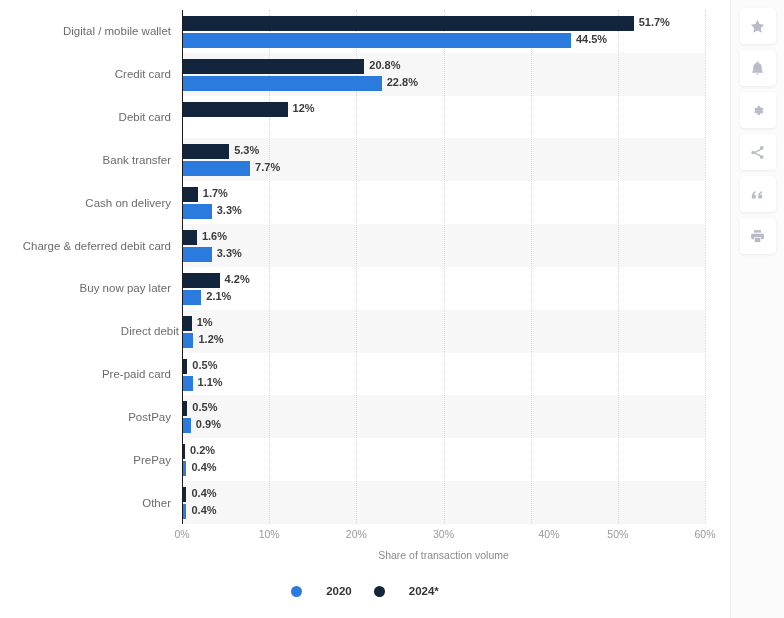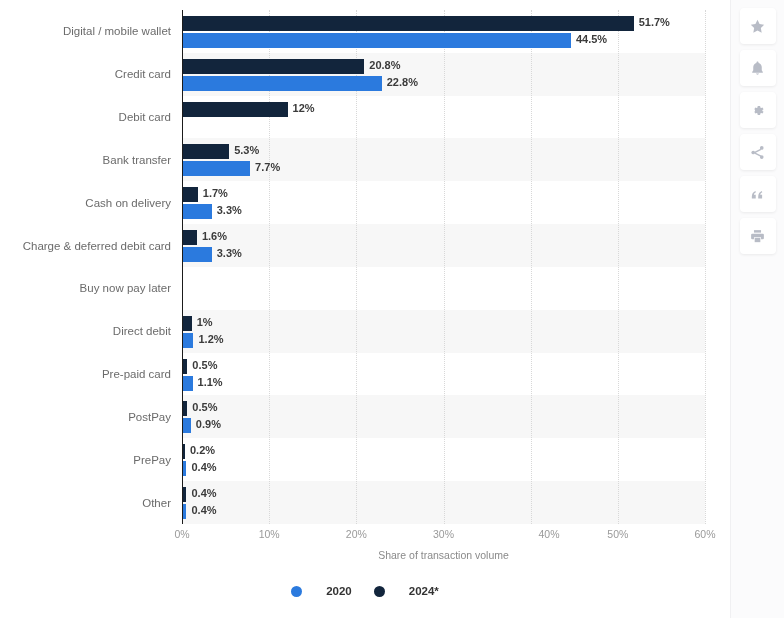--- a/index.html
+++ b/index.html
@@ -289,22 +289,32 @@
             <span class="bar-value">1.6%</span>
           </div>
           <div class="bar-wrap prior">
             <span class="bar" style="width: 28.765px; background: rgb(43, 122, 222);"></span>
             <span class="bar-value">3.3%</span>
           </div>
         </div>
       </div>
       <div class="chart-row" style="top: 266.98px;">
         <div class="row-label">Buy now pay later</div>
-      </div>
-      <div class="chart-row" style="top: 309.81px;">
+        <div class="bars">
+          <div class="bar-wrap recent">
+            <span class="bar" style="width: 36.61px; background: rgb(18, 37, 60);"></span>
+            <span class="bar-value">4.2%</span>
+          </div>
+          <div class="bar-wrap prior">
+            <span class="bar" style="width: 18.305px; background: rgb(43, 122, 222);"></span>
+            <span class="bar-value">2.1%</span>
+          </div>
+        </div>
+      </div>
+      <div class="chart-row" style="top: 309.81px; padding-left: 8px;">
         <div class="row-label">Direct debit</div>
         <div class="bars">
           <div class="bar-wrap recent">
             <span class="bar" style="width: 8.71667px; background: rgb(18, 37, 60);"></span>
             <span class="bar-value">1%</span>
           </div>
           <div class="bar-wrap prior">
             <span class="bar" style="width: 10.46px; background: rgb(43, 122, 222);"></span>
             <span class="bar-value">1.2%</span>
           </div>

